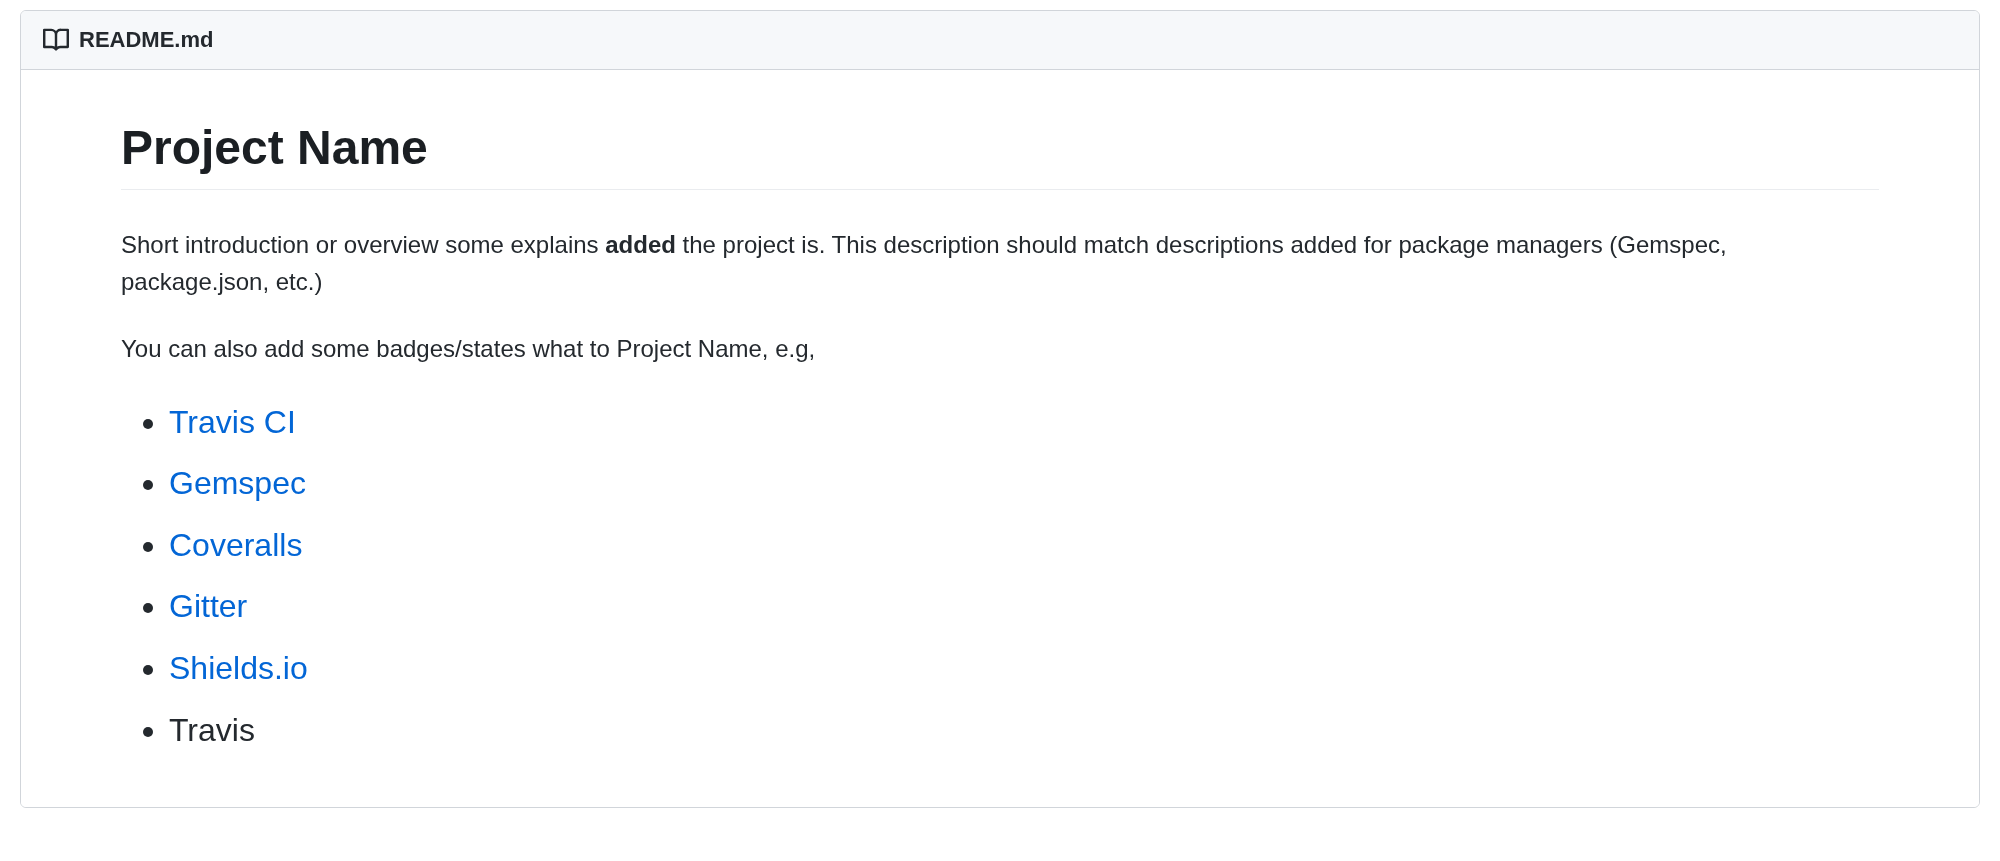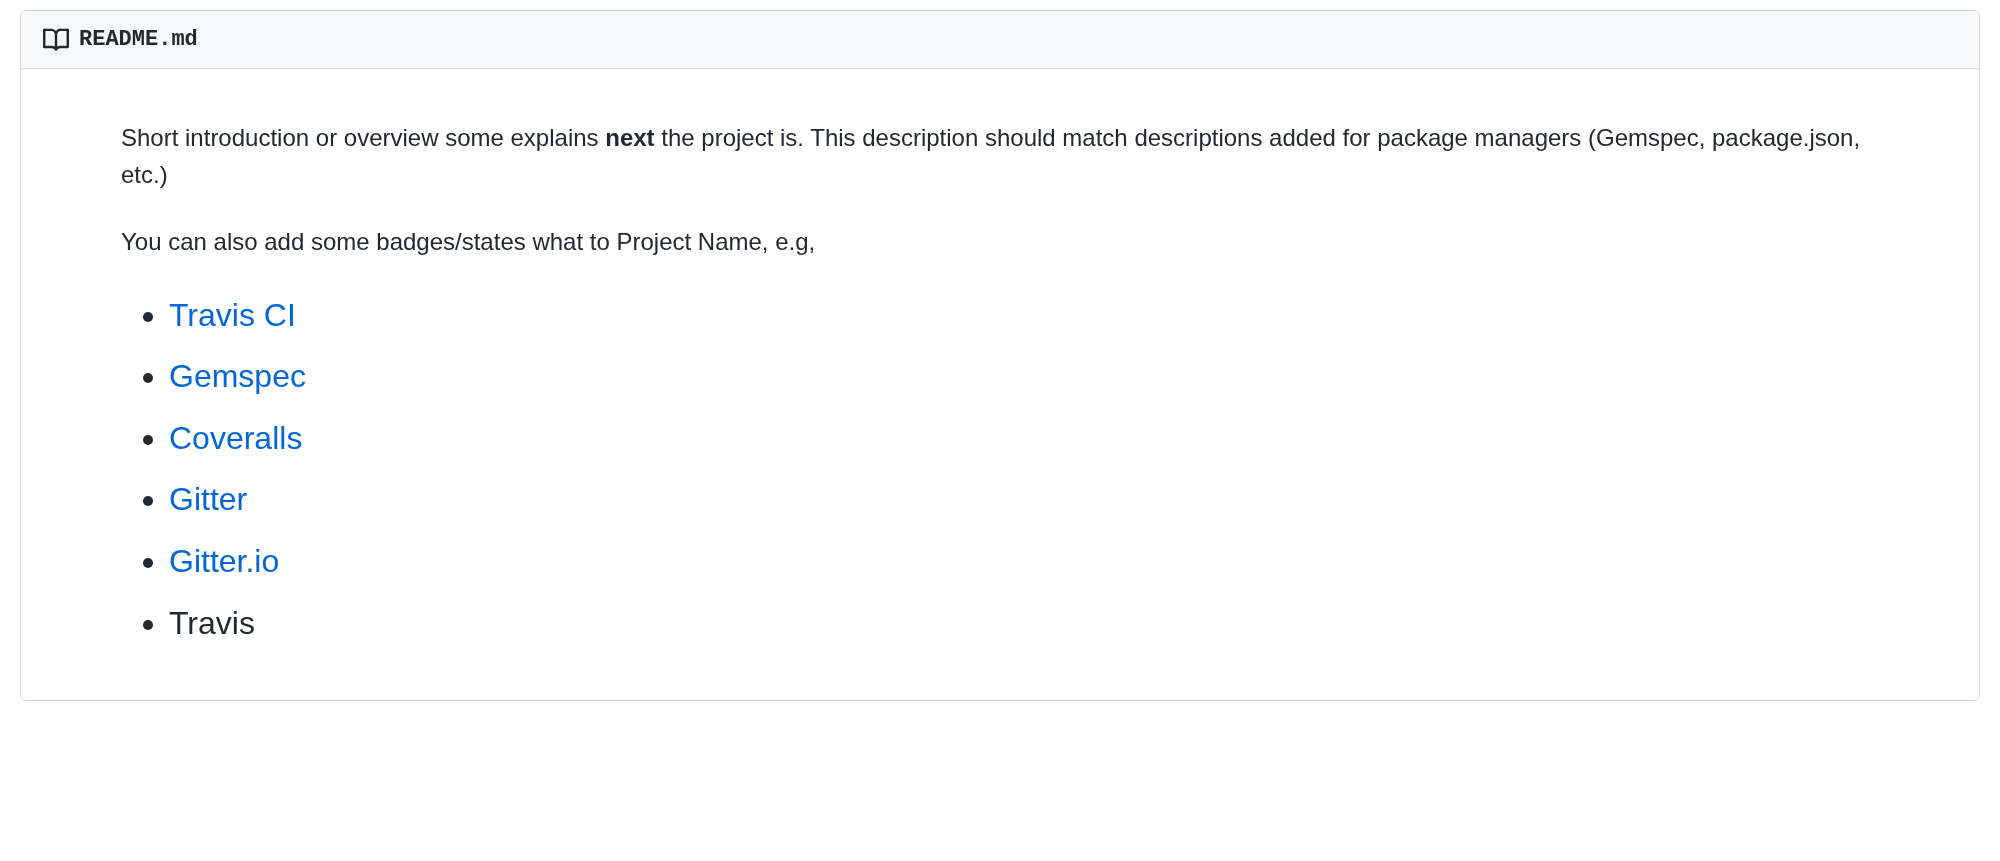--- a/index.html
+++ b/index.html
@@ -19,21 +19,20 @@
       margin: 10px 20px;
       overflow: hidden;
     }
     .file-header {
       background: #f6f8fa;
       border-bottom: 1px solid #d1d5da;
       padding: 16px 22px;
       display: flex;
       align-items: center;
       gap: 10px;
-      font-family: Liberation Mono, monospace;
     }
     .file-header .icon {
       display: inline-flex;
       align-items: center;
       justify-content: center;
       width: 26px;
       height: 22px;
     }
     .file-header .filename {
       font-weight: 600;
@@ -85,29 +84,30 @@
   <div class="file-header">
     <span class="icon">
       <svg viewBox="0 0 16 16" width="26" height="26" fill="#24292e">
         <path fill-rule="evenodd" d="M0 1.75A.75.75 0 01.75 1h4.253c1.227 0 2.317.59 3 1.501A3.744 3.744 0 0111.006 1h4.245a.75.75 0 01.75.75v10.5a.75.75 0 01-.75.75h-4.507a2.25 2.25 0 00-1.591.659l-.622.621a.75.75 0 01-1.06 0l-.622-.621A2.25 2.25 0 005.258 13H.75a.75.75 0 01-.75-.75V1.75zm8.755 3a2.25 2.25 0 012.25-2.25H14.5v9h-3.757c-.71 0-1.4.201-1.992.572l.004-7.322zm-1.504 7.324l.004-5.073-.002-2.253A2.25 2.25 0 005.003 2.5H1.5v9h3.757a3.75 3.75 0 011.994.574z"></path>
       </svg>
     </span>
     <span class="filename">README.md</span>
   </div>
 
   <div class="readme-body">
+    <h1>Project Name</h1>
 
     <p>
-      <span>Short introduction or overview some explains </span><strong>next</strong><span> the project is. This description should match descriptions added for package managers (Gemspec, package.json, etc.)</span>
+      <span>Short introduction or overview some explains </span><strong>added</strong><span> the project is. This description should match descriptions added for package managers (Gemspec, package.json, etc.)</span>
     </p>
 
     <p>You can also add some badges/states what to Project Name, e.g,</p>
 
     <ul>
       <li><a href="#">Travis CI</a></li>
       <li><a href="#">Gemspec</a></li>
       <li><a href="#">Coveralls</a></li>
       <li><a href="#">Gitter</a></li>
-      <li><a href="#">Gitter.io</a></li>
+      <li><a href="#">Shields.io</a></li>
       <li><span>Travis</span></li>
     </ul>
   </div>
 </div>
 
 </body></html>

